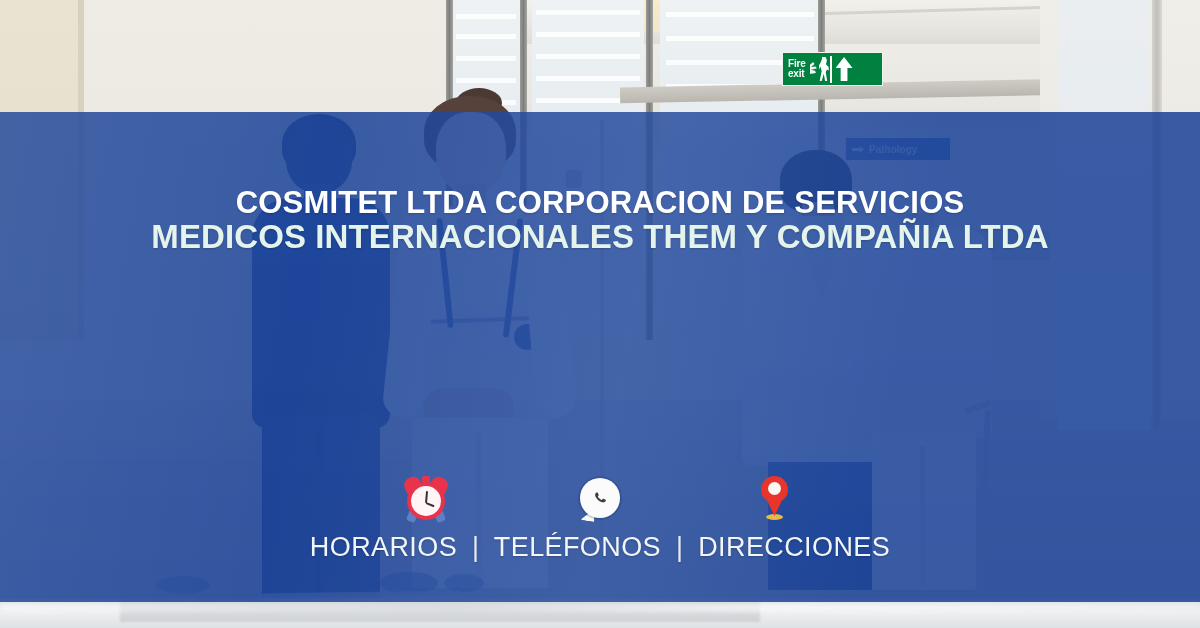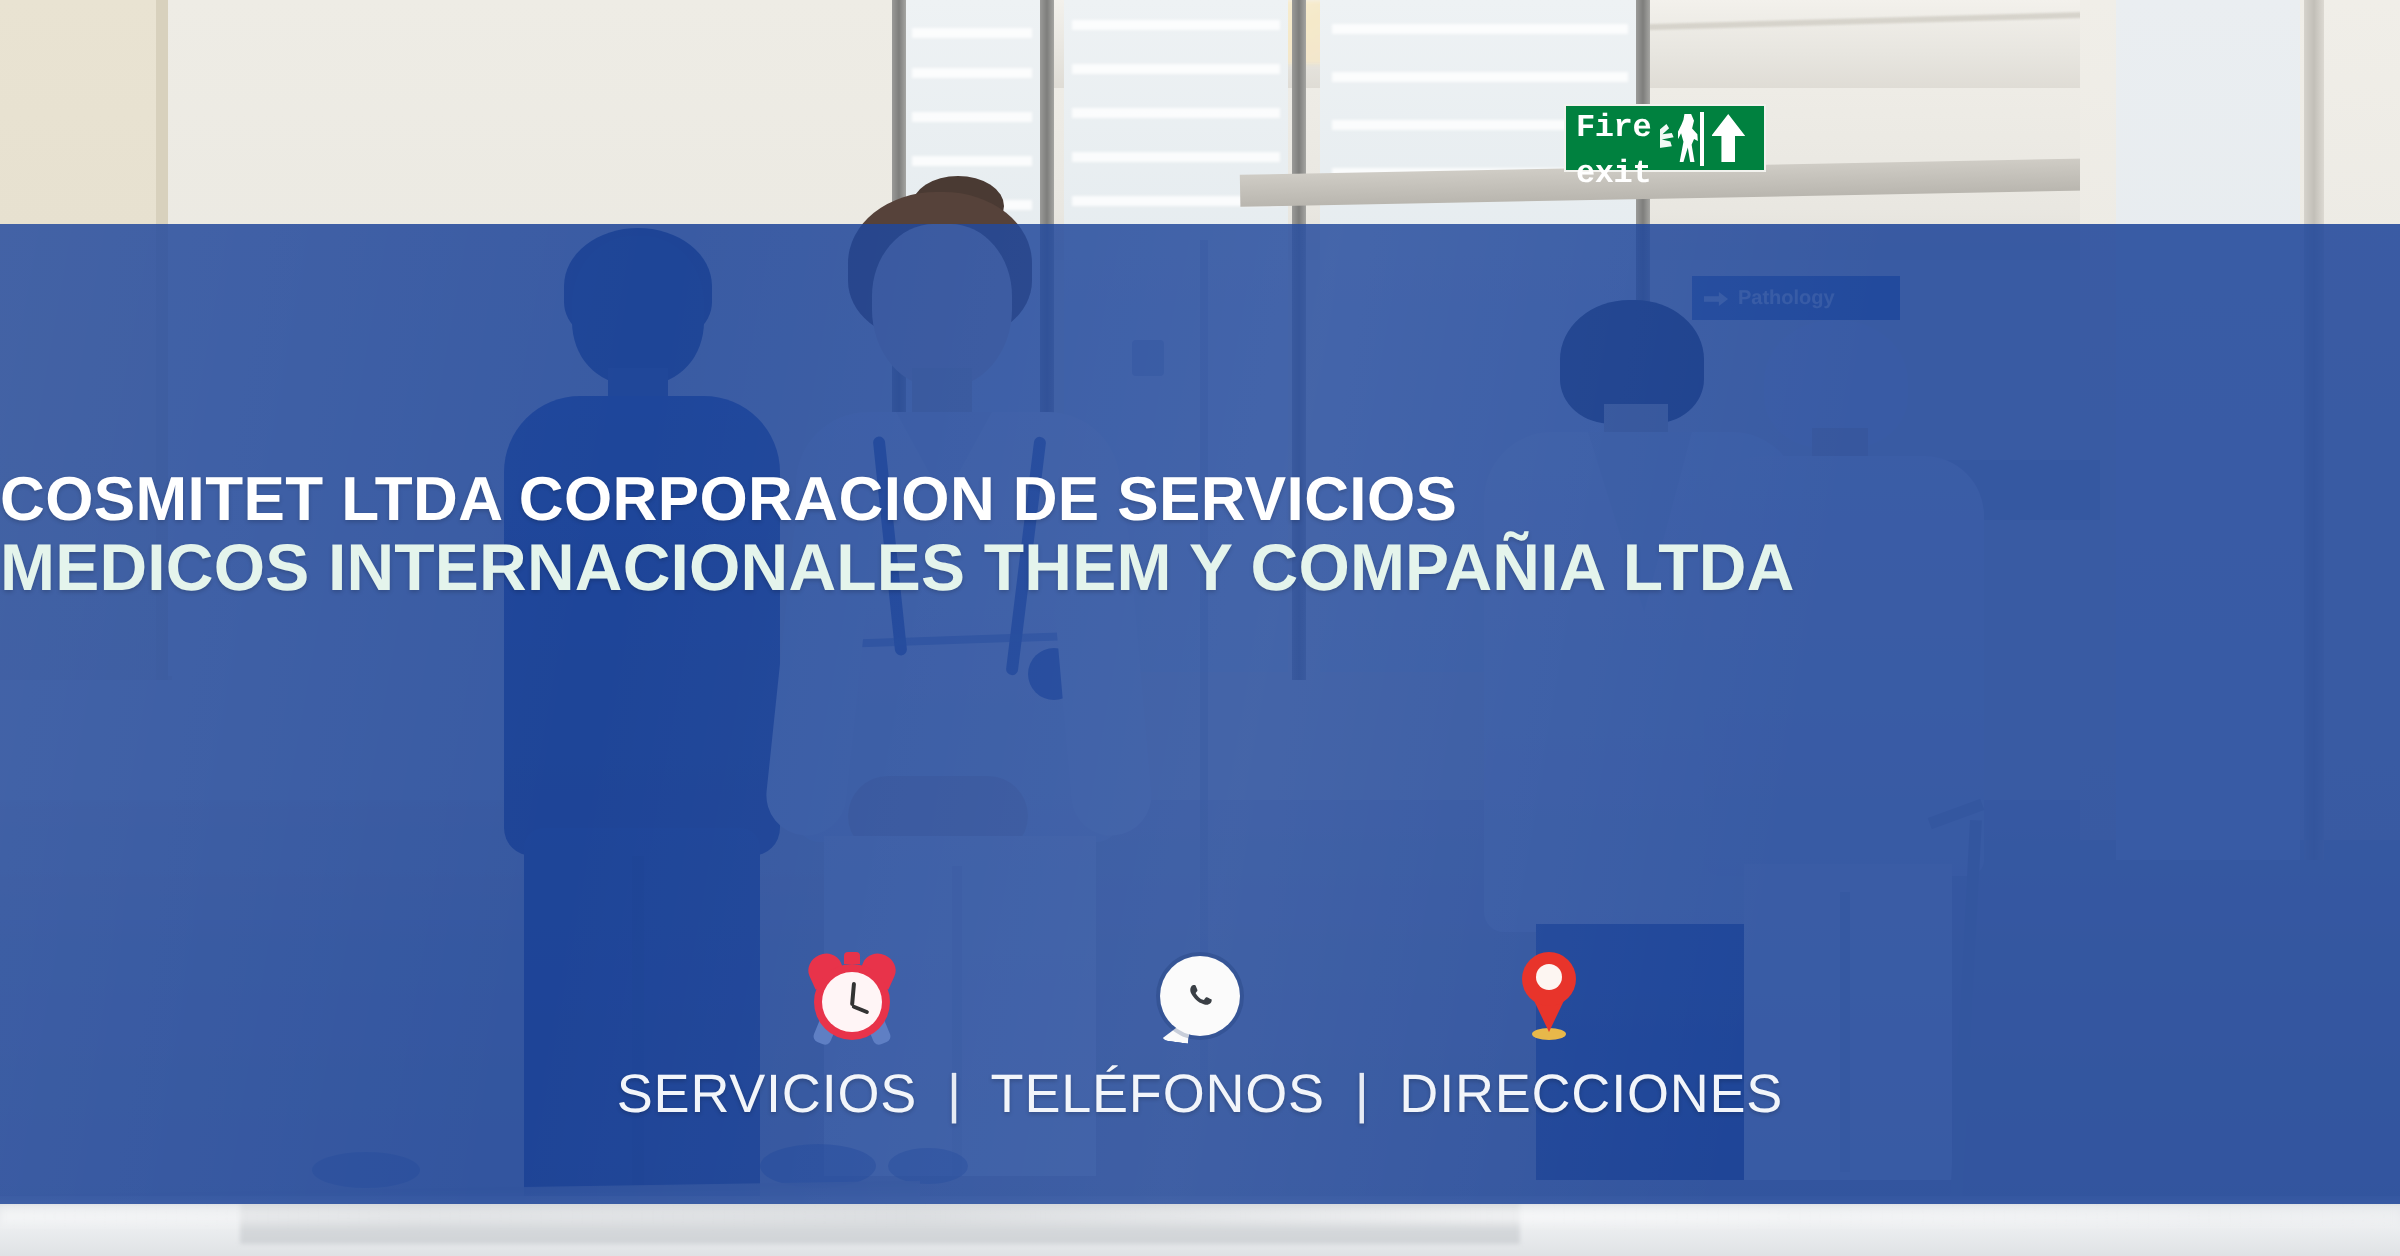--- a/index.html
+++ b/index.html
@@ -102,24 +102,23 @@
   .fire-exit {
     position:absolute; left:782px; top:52px;
     width:101px; height:34px;
     background:#00813f;
     border:1px solid #f2f2ee;
     display:flex; align-items:center; gap:4px;
     padding:2px 5px;
   }
   .fe-text {
     color:#fff; font-weight:bold;
-    font-size:16px; line-height:10px;
+    font-size:10px; line-height:10px;
     letter-spacing:-.2px;
-    font-family:Liberation Mono, monospace;
-    margin-top:13px;
+    font-family:Liberation Sans, sans-serif;
   }
   .fe-runner {
     width:22px; height:26px; position:relative;
   }
   .fe-runner::before {
     content:""; position:absolute; left:9px; top:1px;
     width:12px; height:24px;
     background:#fff;
     clip-path:polygon(30% 0,58% 0,70% 14%,62% 30%,84% 42%,86% 56%,70% 52%,60% 64%,72% 100%,54% 100%,44% 70%,26% 100%,10% 100%,26% 58%,16% 40%,4% 52%,0 40%,18% 22%,26% 12%);
   }
@@ -380,22 +379,22 @@
 
   
   #content {
     position:absolute; left:0; top:112px; width:1200px; height:490px;
     z-index:10;
     display:flex; flex-direction:column;
     align-items:center; justify-content:flex-start;
   }
 
   #headline {
-    width:100%; text-align:left;
-    margin-top:119px;
+    width:100%; text-align:center;
+    margin-top:72px;
   }
   #title-line1 {
     display:block;
     color:#ffffff;
     font-size:31px;
     font-weight:bold;
     letter-spacing:.2px;
     line-height:38px;
     font-family:"Liberation Sans", sans-serif;
     text-shadow:0 1px 2px rgba(0,0,0,.18);
@@ -676,21 +675,21 @@
         <span class="link-icon">
           <span class="pin-base"></span>
           <span class="pin-tip"></span>
           <span class="pin-body"></span>
           <span class="pin-hole"></span>
         </span>
 
       </div>
 
       <div id="links-text">
-        <span class="lnk">SERVICIOS</span>
+        <span class="lnk">HORARIOS</span>
         <span class="sep">|</span>
         <span class="lnk">TELÉFONOS</span>
         <span class="sep">|</span>
         <span class="lnk">DIRECCIONES</span>
       </div>
 
     </div>
   </div>
 
 </div>

